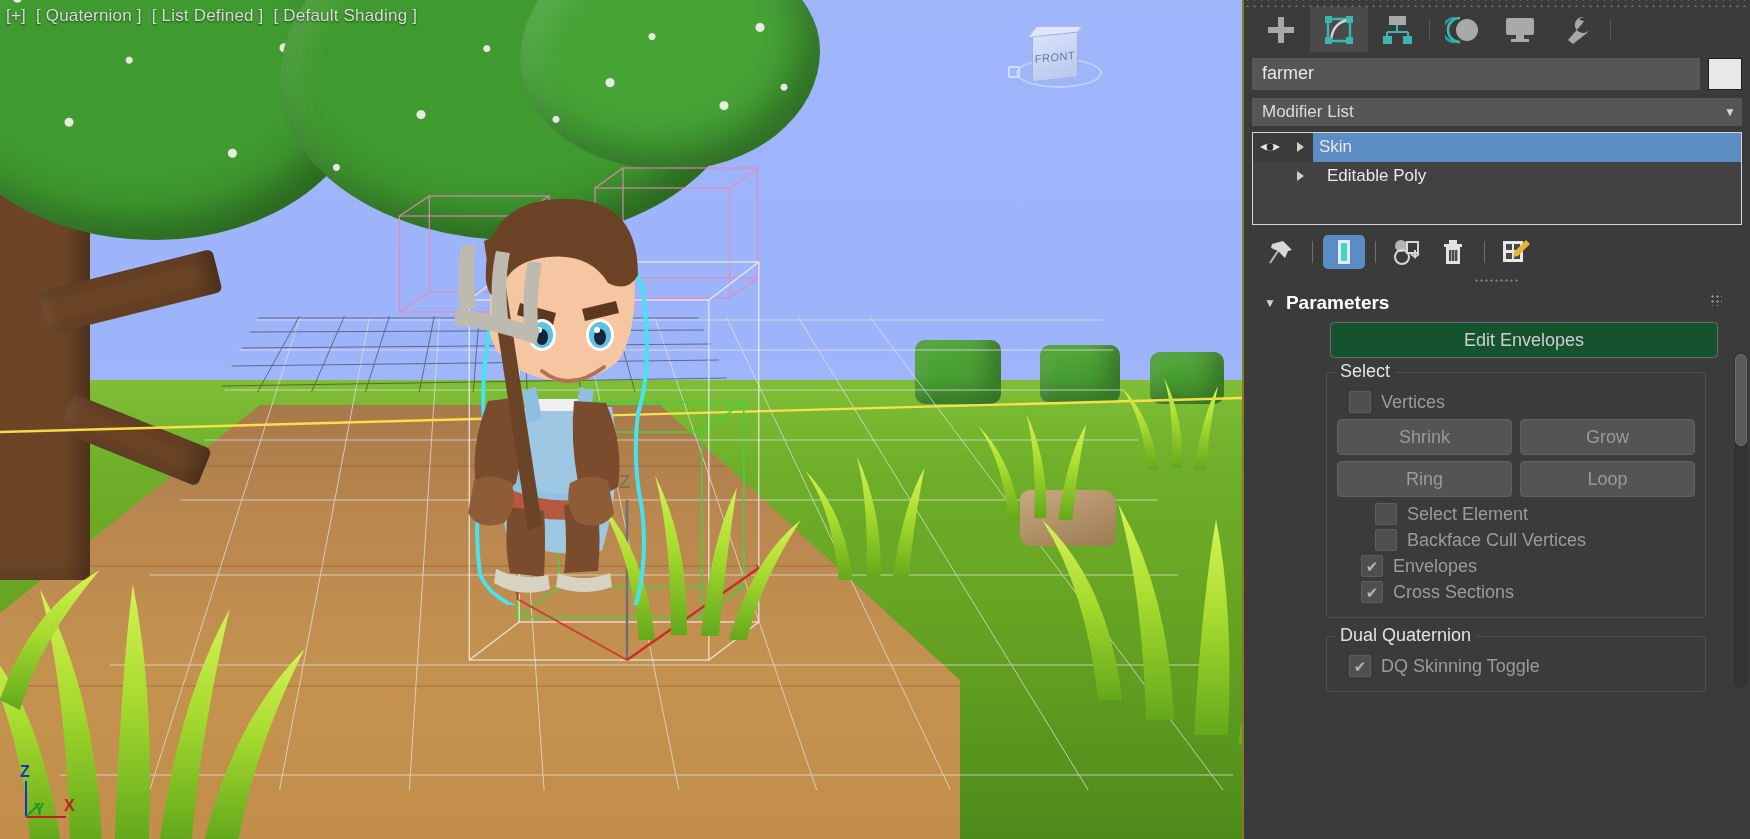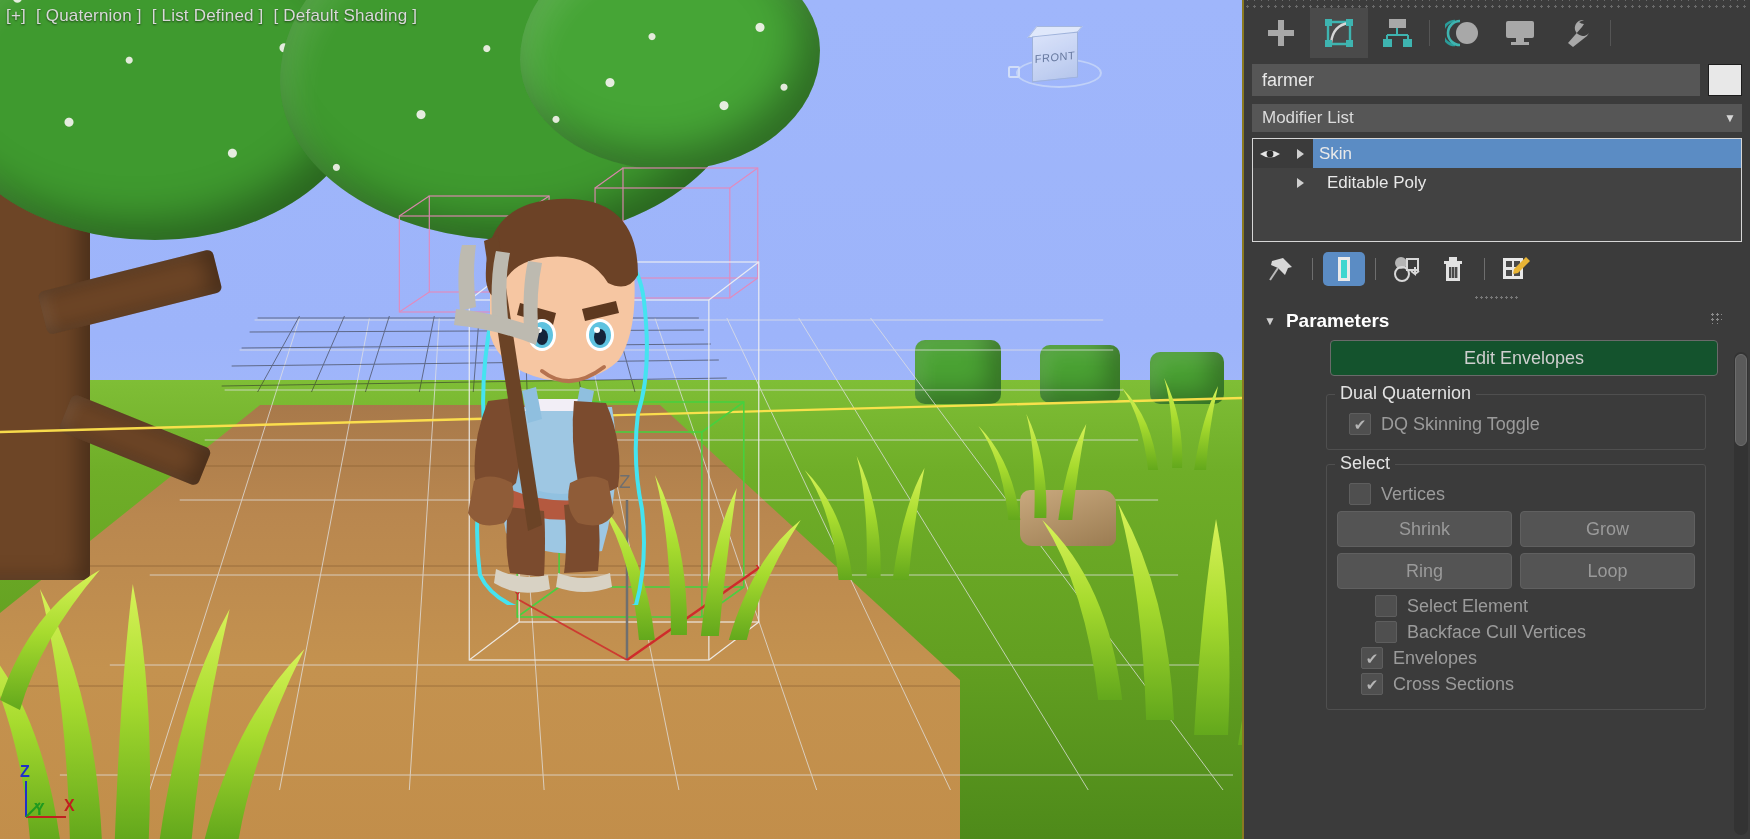--- a/index.html
+++ b/index.html
@@ -89,21 +89,21 @@
   .vc-top { position:absolute; left:30px; top:4px; width:46px; height:12px;
     background:#eef3fc; border:1px solid #a8b9d8; transform: skewX(-38deg); }
   .vc-home { position:absolute; left:6px; top:44px; width:12px; height:12px;
     border:2px solid #dce6f8; border-radius:2px; }
 
   
   #axis-tripod { position:absolute; left:12px; bottom:10px; width:70px; height:70px; z-index:40; }
 
   
   #panel {
-    width: 506px; height:839px; background:#3b3b3b;
+    width: 506px; height:692px; background:#3b3b3b;
     position:relative; display:flex; flex-direction:column;
   }
   .dots-strip { height:8px; background:#3b3b3b;
     background-image: radial-gradient(circle, #6a6a6a 1px, transparent 1.2px);
     background-size:7px 7px; background-position:0 3px; }
 
   
   #panel-tabs { display:flex; align-items:stretch; height:50px; background:#3b3b3b; padding-left:8px; }
   .ptab { width:58px; display:flex; align-items:center; justify-content:center;
     cursor:pointer; background:transparent; }
@@ -559,62 +559,62 @@
       <div id="rollout-header">
         <span class="tri">▼</span>
         <span id="rollout-title">Parameters</span>
         <span id="rollout-dots"></span>
       </div>
 
       <div id="edit-env-wrap">
         <div class="btn">Edit Envelopes</div>
       </div>
 
+      <div class="group dim">
+        <span class="legend">Select</span>
+
+        <div class="chk-row indent1">
+          <span class="chk"></span>
+          <span class="chk-label">Vertices</span>
+        </div>
+
+        <div class="btn-pair">
+          <div class="btn dim">Shrink</div>
+          <div class="btn dim">Grow</div>
+        </div>
+        <div class="btn-pair">
+          <div class="btn dim">Ring</div>
+          <div class="btn dim">Loop</div>
+        </div>
+
+        <div class="chk-row indent3">
+          <span class="chk"></span>
+          <span class="chk-label">Select Element</span>
+        </div>
+        <div class="chk-row indent3">
+          <span class="chk"></span>
+          <span class="chk-label">Backface Cull Vertices</span>
+        </div>
+        <div class="chk-row indent2">
+          <span class="chk checked"></span>
+          <span class="chk-label">Envelopes</span>
+        </div>
+        <div class="chk-row indent2">
+          <span class="chk checked"></span>
+          <span class="chk-label">Cross Sections</span>
+        </div>
+      </div>
+
       <div class="group" style="margin-top:18px;">
         <span class="legend">Dual Quaternion</span>
         <div class="chk-row indent1">
           <span class="chk checked"></span>
           <span class="chk-label">DQ Skinning Toggle</span>
         </div>
       </div>
-
-      <div class="group dim">
-        <span class="legend">Select</span>
-
-        <div class="chk-row indent1">
-          <span class="chk"></span>
-          <span class="chk-label">Vertices</span>
-        </div>
-
-        <div class="btn-pair">
-          <div class="btn dim">Shrink</div>
-          <div class="btn dim">Grow</div>
-        </div>
-        <div class="btn-pair">
-          <div class="btn dim">Ring</div>
-          <div class="btn dim">Loop</div>
-        </div>
-
-        <div class="chk-row indent3">
-          <span class="chk"></span>
-          <span class="chk-label">Select Element</span>
-        </div>
-        <div class="chk-row indent3">
-          <span class="chk"></span>
-          <span class="chk-label">Backface Cull Vertices</span>
-        </div>
-        <div class="chk-row indent2">
-          <span class="chk checked"></span>
-          <span class="chk-label">Envelopes</span>
-        </div>
-        <div class="chk-row indent2">
-          <span class="chk checked"></span>
-          <span class="chk-label">Cross Sections</span>
-        </div>
-      </div>
     </div>
 
     <div id="panel-scroll">
       <div class="track"></div>
       <div class="thumb"></div>
     </div>
   </div>
 </div>
 
 </body></html>

